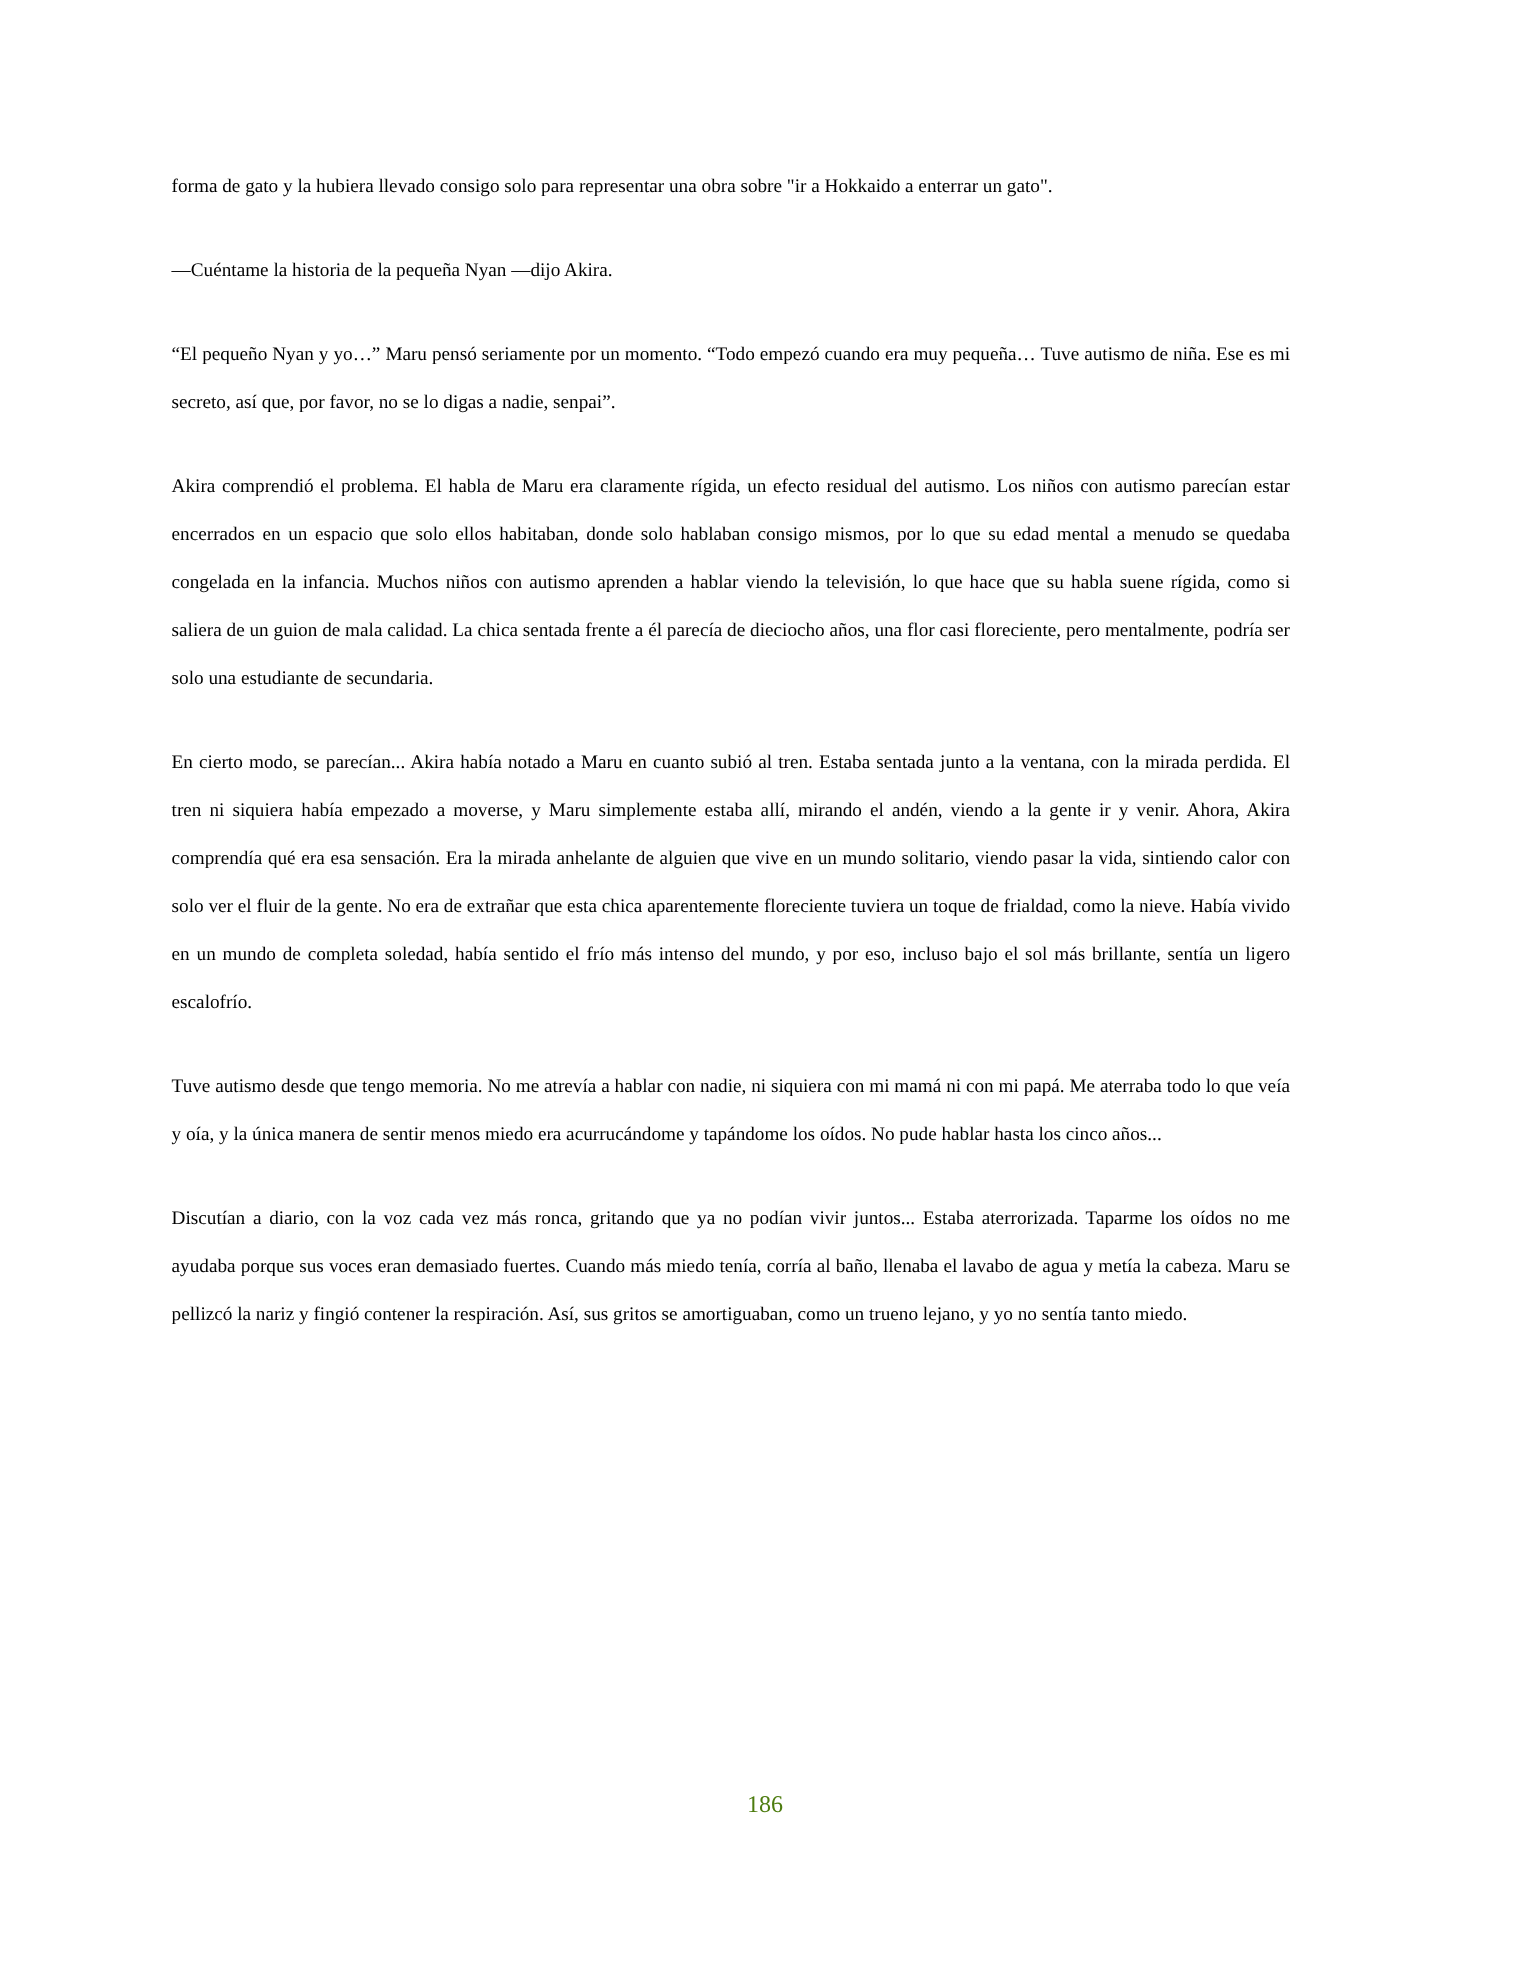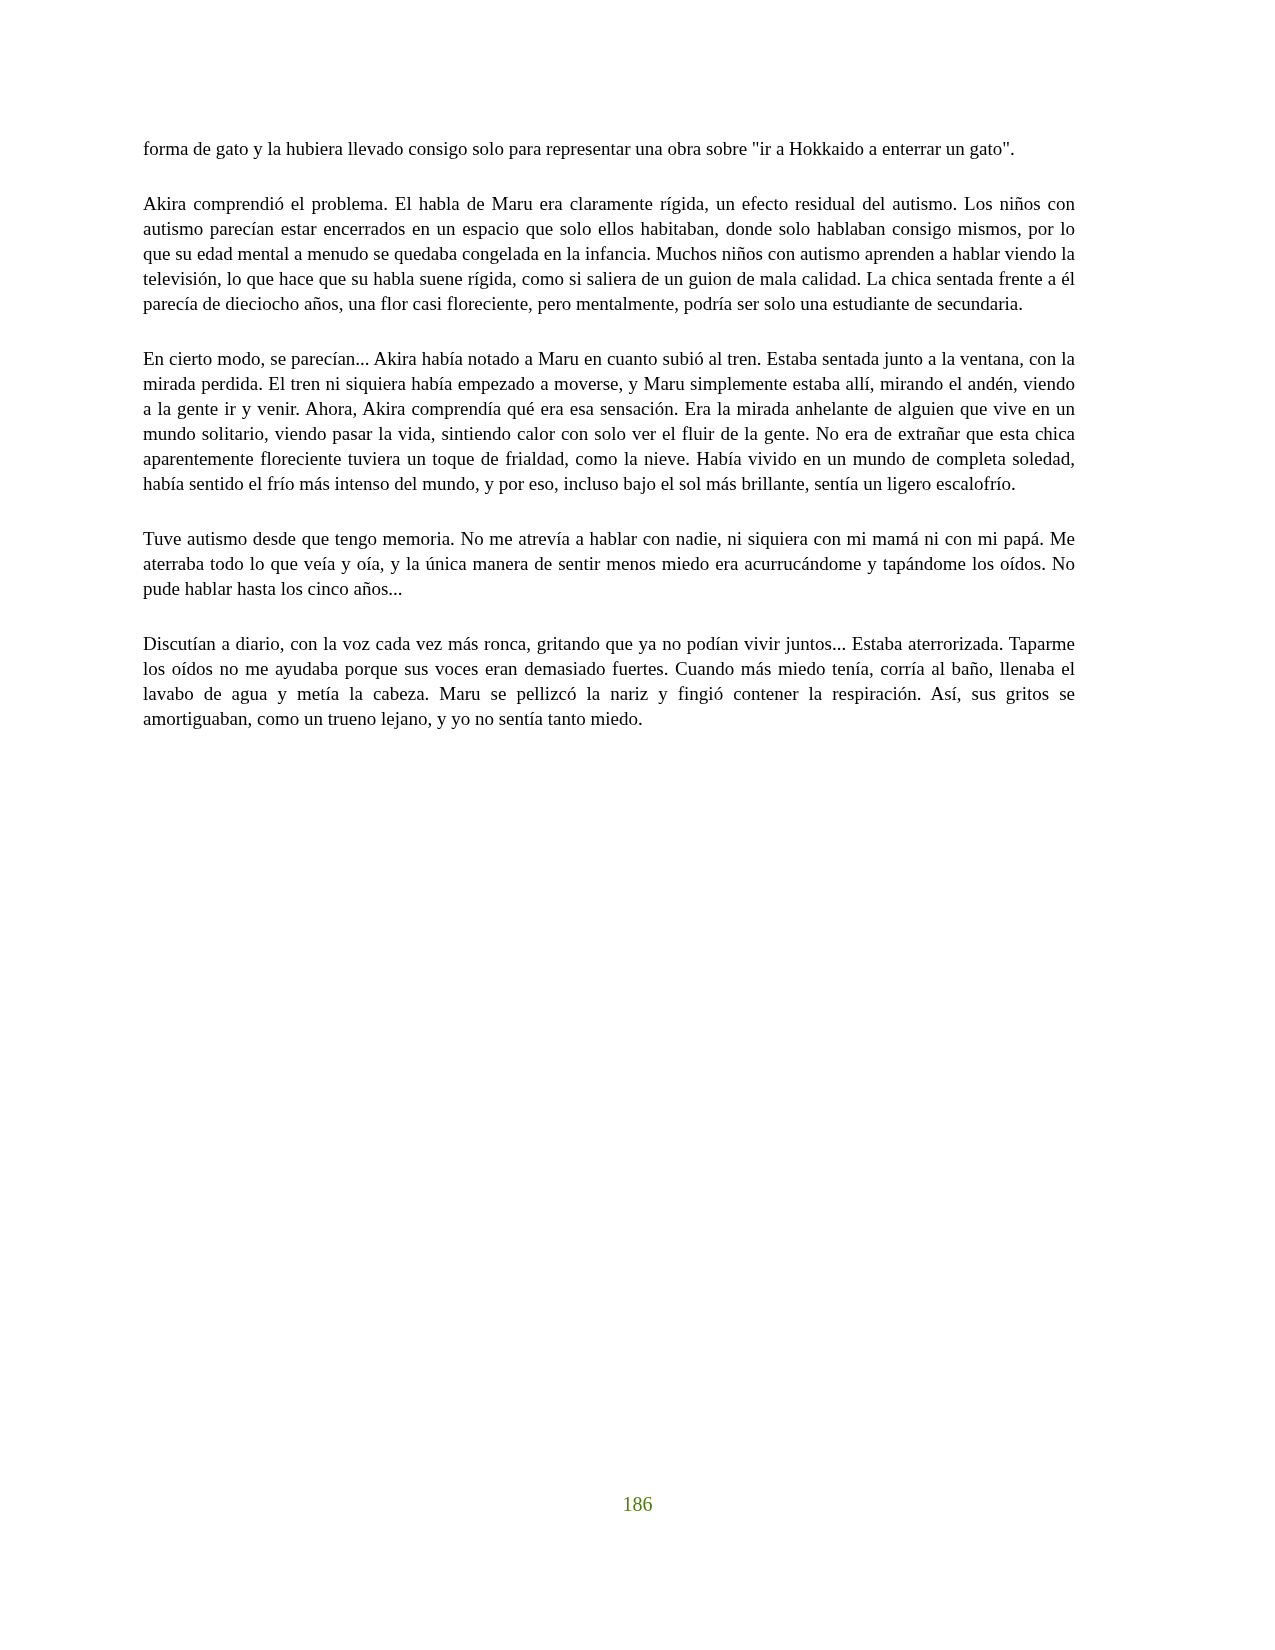--- a/index.html
+++ b/index.html
@@ -14,22 +14,22 @@
     background: #ffffff;
     overflow: hidden;
     font-family: "Liberation Serif", "DejaVu Serif", serif;
     color: #000000;
   }
   .content {
     position: absolute;
     left: 143px;
     top: 136px;
     width: 932px;
-    font-size: 19px;
-    line-height: 25px;
+    font-size: 16px;
+    line-height: 40px;
     text-align: justify;
     text-justify: inter-word;
   }
   .content p {
     margin: 0 0 30px 0;
     padding: 0;
   }
   .page-number {
     position: absolute;
     left: 0;
@@ -40,19 +40,21 @@
     line-height: 24px;
     color: #4d7c0f;
   }
 </style>
 </head>
 <body>
 
 <div class="page">
   <div class="content">
     <p>forma de gato y la hubiera llevado consigo solo para representar una obra sobre "ir a Hokkaido a enterrar un gato".</p>
+    <p>—Cuéntame la historia de la pequeña Nyan —dijo Akira.</p>
+    <p>“El pequeño Nyan y yo…” Maru pensó seriamente por un momento. “Todo empezó cuando era muy pequeña… Tuve autismo de niña. Ese es mi secreto, así que, por favor, no se lo digas a nadie, senpai”.</p>
     <p>Akira comprendió el problema. El habla de Maru era claramente rígida, un efecto residual del autismo. Los niños con autismo parecían estar encerrados en un espacio que solo ellos habitaban, donde solo hablaban consigo mismos, por lo que su edad mental a menudo se quedaba congelada en la infancia. Muchos niños con autismo aprenden a hablar viendo la televisión, lo que hace que su habla suene rígida, como si saliera de un guion de mala calidad. La chica sentada frente a él parecía de dieciocho años, una flor casi floreciente, pero mentalmente, podría ser solo una estudiante de secundaria.</p>
     <p>En cierto modo, se parecían... Akira había notado a Maru en cuanto subió al tren. Estaba sentada junto a la ventana, con la mirada perdida. El tren ni siquiera había empezado a moverse, y Maru simplemente estaba allí, mirando el andén, viendo a la gente ir y venir. Ahora, Akira comprendía qué era esa sensación. Era la mirada anhelante de alguien que vive en un mundo solitario, viendo pasar la vida, sintiendo calor con solo ver el fluir de la gente. No era de extrañar que esta chica aparentemente floreciente tuviera un toque de frialdad, como la nieve. Había vivido en un mundo de completa soledad, había sentido el frío más intenso del mundo, y por eso, incluso bajo el sol más brillante, sentía un ligero escalofrío.</p>
     <p>Tuve autismo desde que tengo memoria. No me atrevía a hablar con nadie, ni siquiera con mi mamá ni con mi papá. Me aterraba todo lo que veía y oía, y la única manera de sentir menos miedo era acurrucándome y tapándome los oídos. No pude hablar hasta los cinco años...</p>
     <p>Discutían a diario, con la voz cada vez más ronca, gritando que ya no podían vivir juntos... Estaba aterrorizada. Taparme los oídos no me ayudaba porque sus voces eran demasiado fuertes. Cuando más miedo tenía, corría al baño, llenaba el lavabo de agua y metía la cabeza. Maru se pellizcó la nariz y fingió contener la respiración. Así, sus gritos se amortiguaban, como un trueno lejano, y yo no sentía tanto miedo.</p>
   </div>
   <div class="page-number">186</div>
 </div>
 
 </body></html>

